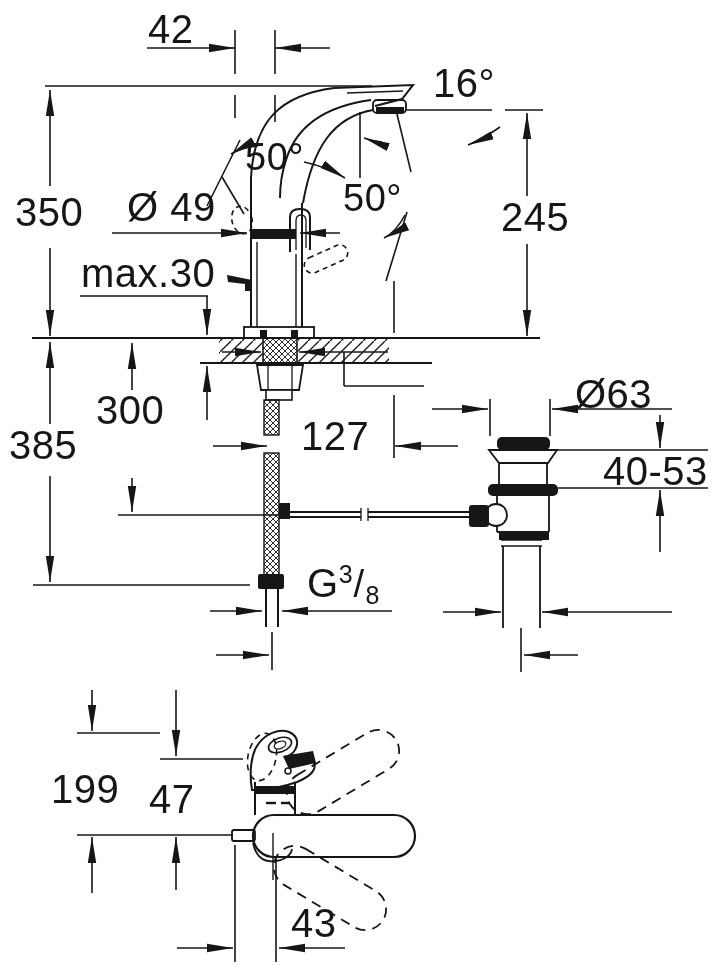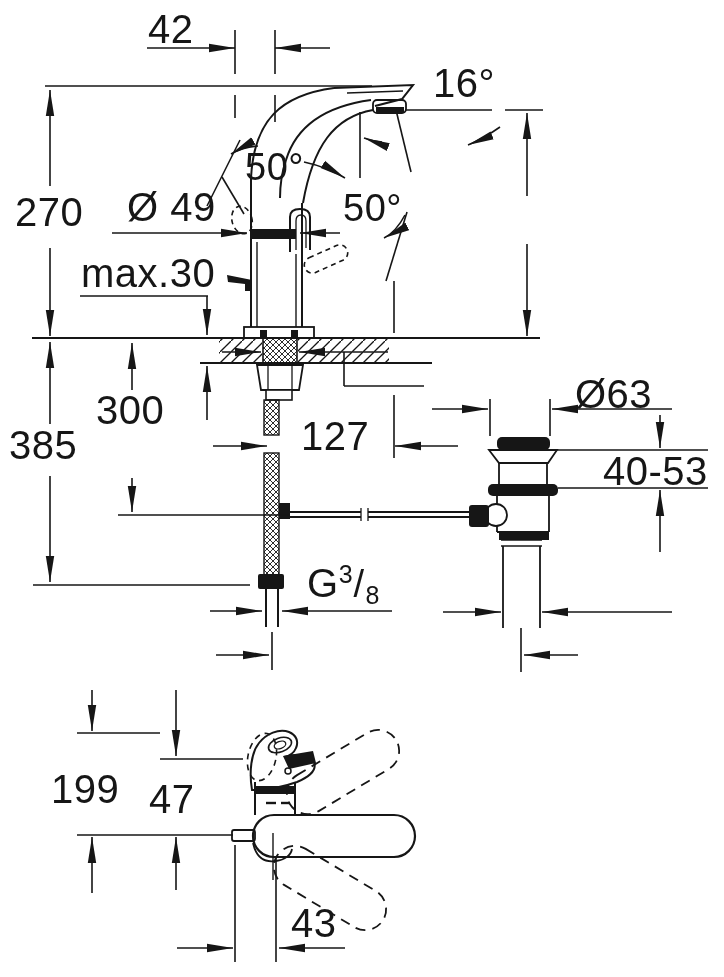--- a/index.html
+++ b/index.html
@@ -1,21 +1,21 @@
 <!DOCTYPE html>
 <html><head>
 <meta charset="utf-8">
 <style>
   html,body{margin:0;padding:0;background:#fff;}
   #stage{position:relative;width:724px;height:977px;background:#fff;overflow:hidden;
          font-family:"Liberation Sans", sans-serif;color:#161616;}
   #stage svg{position:absolute;left:0;top:0;}
   .lbl{position:absolute;font-size:40px;line-height:1.05;white-space:nowrap;color:#161616;
        letter-spacing:0.5px;}
-  .lbl.sm{font-size:38px;margin-top:10px;}
+  .lbl.sm{font-size:38px;}
   .lbl sup{font-size:25px;vertical-align:14px;letter-spacing:0;}
   .lbl sub{font-size:25px;vertical-align:-7px;letter-spacing:0;}
   .lbl .frac-slash{font-size:38px;padding:0 1px;}
 </style>
 </head>
 <body>
 
 <div id="stage">
 
 <svg width="724" height="977" viewBox="0 0 724 977">
@@ -197,21 +197,22 @@
     <rect x="281" y="751" width="124" height="42" rx="21" transform="rotate(-31 343 772)" stroke-dasharray="10 7" stroke-width="1.8"></rect>
     <rect x="268" y="867" width="124" height="42" rx="21" transform="rotate(31 330 888)" stroke-dasharray="10 7" stroke-width="1.8"></rect>
   </g>
 </svg>
 
 <div class="lbl" style="left:148px;top:8px">42</div>
 <div class="lbl" style="left:433px;top:62px">16°</div>
 <div class="lbl sm" style="left:245px;top:138px">50°</div>
 <div class="lbl sm" style="left:343px;top:179px">50°</div>
 <div class="lbl" style="left:127px;top:186px">Ø 49</div>
-<div class="lbl" style="left:15px;top:191px">270</div>
+<div class="lbl" style="left:15px;top:191px">350</div>
+<div class="lbl" style="left:501px;top:196px">245</div>
 <div class="lbl" style="left:81px;top:252px">max.30</div>
 <div class="lbl" style="left:84px;top:389px">
   <div style="padding-left:12px">300</div>
 </div>
 <div class="lbl" style="left:9px;top:424px">385</div>
 <div class="lbl" style="left:301px;top:415px">127</div>
 <div class="lbl" style="left:575px;top:373px">Ø63</div>
 <div class="lbl" style="left:603px;top:450px">40-53</div>
 <div class="lbl" style="left:307px;top:561px">
   <span>G</span><sup>3</sup><span class="frac-slash">/</span><sub>8</sub>

